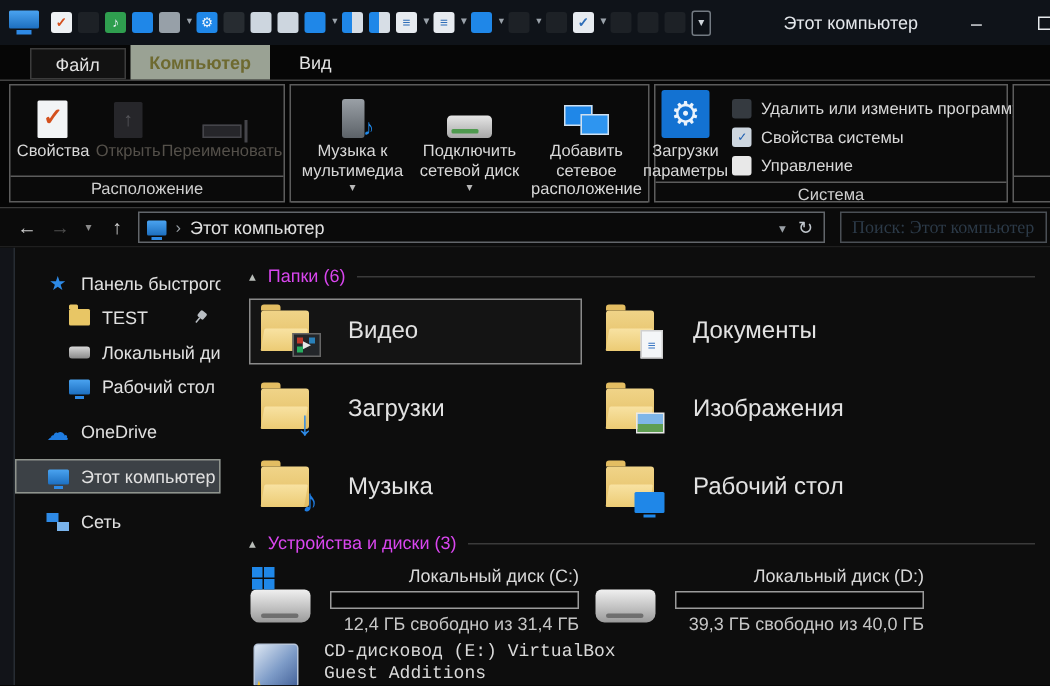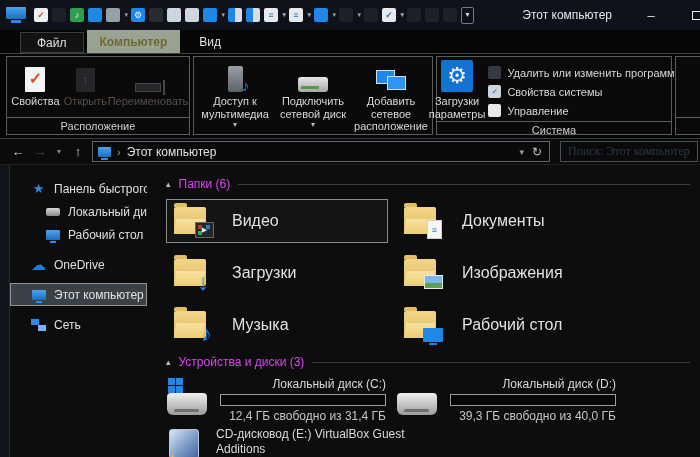--- a/index.html
+++ b/index.html
@@ -137,21 +137,21 @@
   .dtext{display:flex;flex-direction:column;font-size:12px;}
   .dname{color:#d9d9d9;margin-bottom:3px;}
   .dbar{width:166px;height:12px;border:1px solid #9a9a9a;background:#060606;margin-bottom:3px;}
   .dfill{height:100%;background:#75806b;}
   .dinfo{color:#c6c6c6;}
   .cditem{display:flex;gap:10px;margin-top:4px;}
   .vboxic{width:40px;height:40px;position:relative;flex:0 0 40px;}
   .vcube{position:absolute;top:2px;left:3px;width:30px;height:30px;background:linear-gradient(135deg,#dce6f2,#7e9cc8 55%,#45639a);border:1px solid #b8c6da;border-radius:3px;}
   .vstar{position:absolute;left:-1px;bottom:-2px;color:#f2c12e;font-size:17px;line-height:1;}
   .cdtext{display:flex;flex-direction:column;font-size:12px;}
-  .cdname{color:#d9d9d9;width:225px;line-height:1.25;}
+  .cdname{color:#d9d9d9;width:225px;line-height:1.25;font-family:Liberation Mono, monospace;}
 </style>
 </head>
 <body>
 
 <div class="app">
 
   <div class="titlebar">
     <span class="sys-icon"></span>
     <div class="qat">
       <span class="qchip q-light">✓</span>
@@ -216,21 +216,21 @@
     </div>
 
     <div class="rgroup g-net">
       <div class="rgroup-content">
         <div class="rbtn w78">
           <span class="ricon">
               <span class="ic-tower">
                 <i>♪</i>
               </span>
             </span>
-          <span>Доступ к мультимедиа</span>
+          <span>Музыка к мультимедиа</span>
           <span class="ddglyph" style="font-size:8px;color:#b8b8b8;">▾</span>
         </div>
         <div class="rbtn w78">
           <span class="ricon">
               <span class="ic-drive"></span>
             </span>
           <span>Подключить сетевой диск</span>
           <span class="ddglyph" style="font-size:8px;color:#b8b8b8;">▾</span>
         </div>
         <div class="rbtn w78">
@@ -295,20 +295,27 @@
   <div class="body">
     <div class="edge"></div>
 
     <div class="sidebar">
       <div class="snav">
         <span class="sic si-star">★</span>
         <span>Панель быстрого дс</span>
       </div>
       <div class="snav indent">
         <span class="sic">
+            <span class="si-folder"></span>
+          </span>
+        <span>TEST</span>
+        <span class="pin"></span>
+      </div>
+      <div class="snav indent">
+        <span class="sic">
             <span class="si-drive"></span>
           </span>
         <span>Локальный диск (D</span>
       </div>
       <div class="snav indent">
         <span class="sic">
             <span class="si-mon"></span>
           </span>
         <span>Рабочий стол</span>
       </div>

